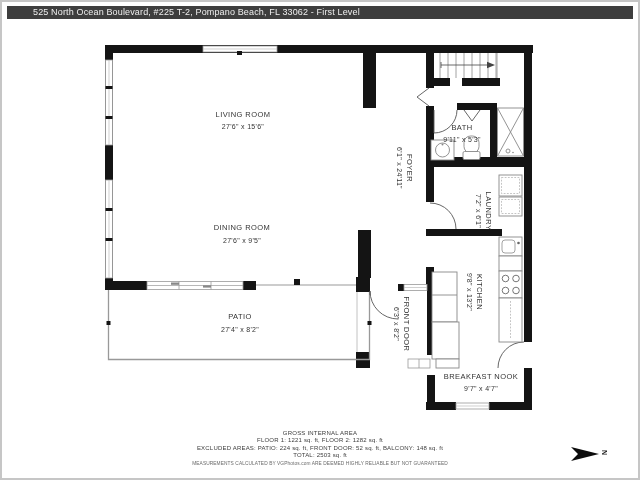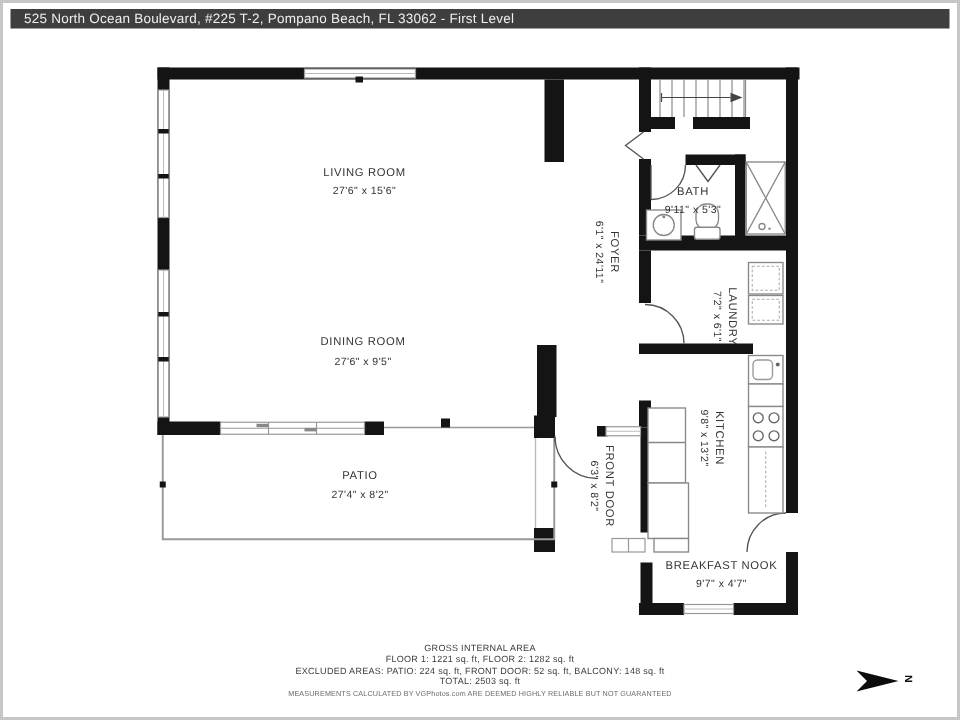--- a/index.html
+++ b/index.html
@@ -3,21 +3,21 @@
 <meta charset="utf-8">
 <style>
   html,body{margin:0;padding:0;}
   body{
     width:640px;height:480px;position:relative;background:#fff;overflow:hidden;
     font-family:"Liberation Sans", sans-serif;
   }
   .frame{position:absolute;inset:0;border:2px solid #c6c6c6;box-sizing:border-box;}
   .titlebar{
     position:absolute;left:7px;right:7px;top:6px;height:13px;background:#3e3e3e;
-    color:#efefef;font-size:9px;line-height:13px;padding-left:9px;letter-spacing:.15px;
+    color:#efefef;font-size:9px;line-height:13px;padding-left:26px;letter-spacing:.15px;
     white-space:nowrap;overflow:hidden;box-sizing:border-box;
   }
   svg.plan{position:absolute;left:0;top:0;}
   .rname{font-size:7.5px;fill:#333;letter-spacing:.45px;}
   .rdims{font-size:7px;fill:#333;letter-spacing:.3px;}
   .footer{
     position:absolute;left:0;right:0;top:430px;text-align:center;color:#3c3c3c;
   }
   .footer .ln{font-size:6px;line-height:7.4px;letter-spacing:.2px;}
   .footer .disc{font-size:4.8px;line-height:7px;color:#6a6a6a;letter-spacing:.1px;}

